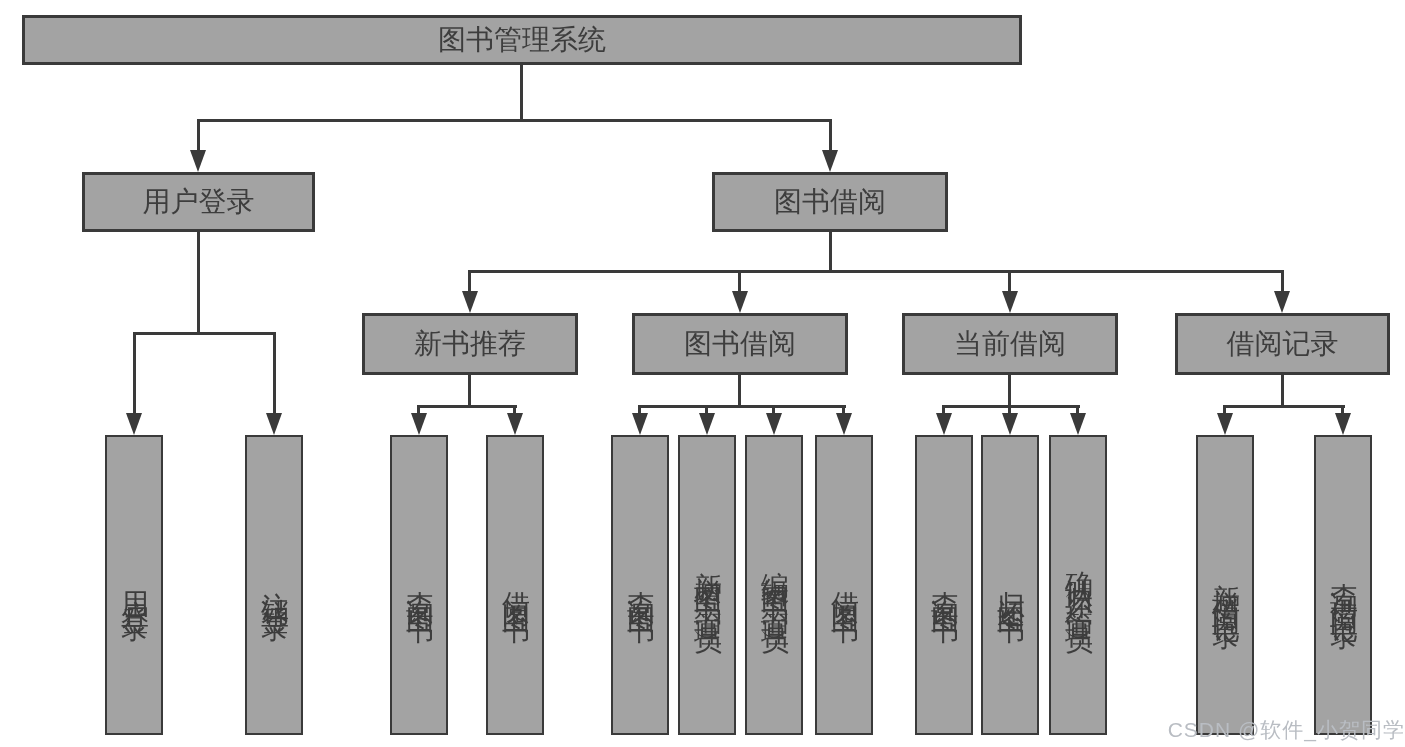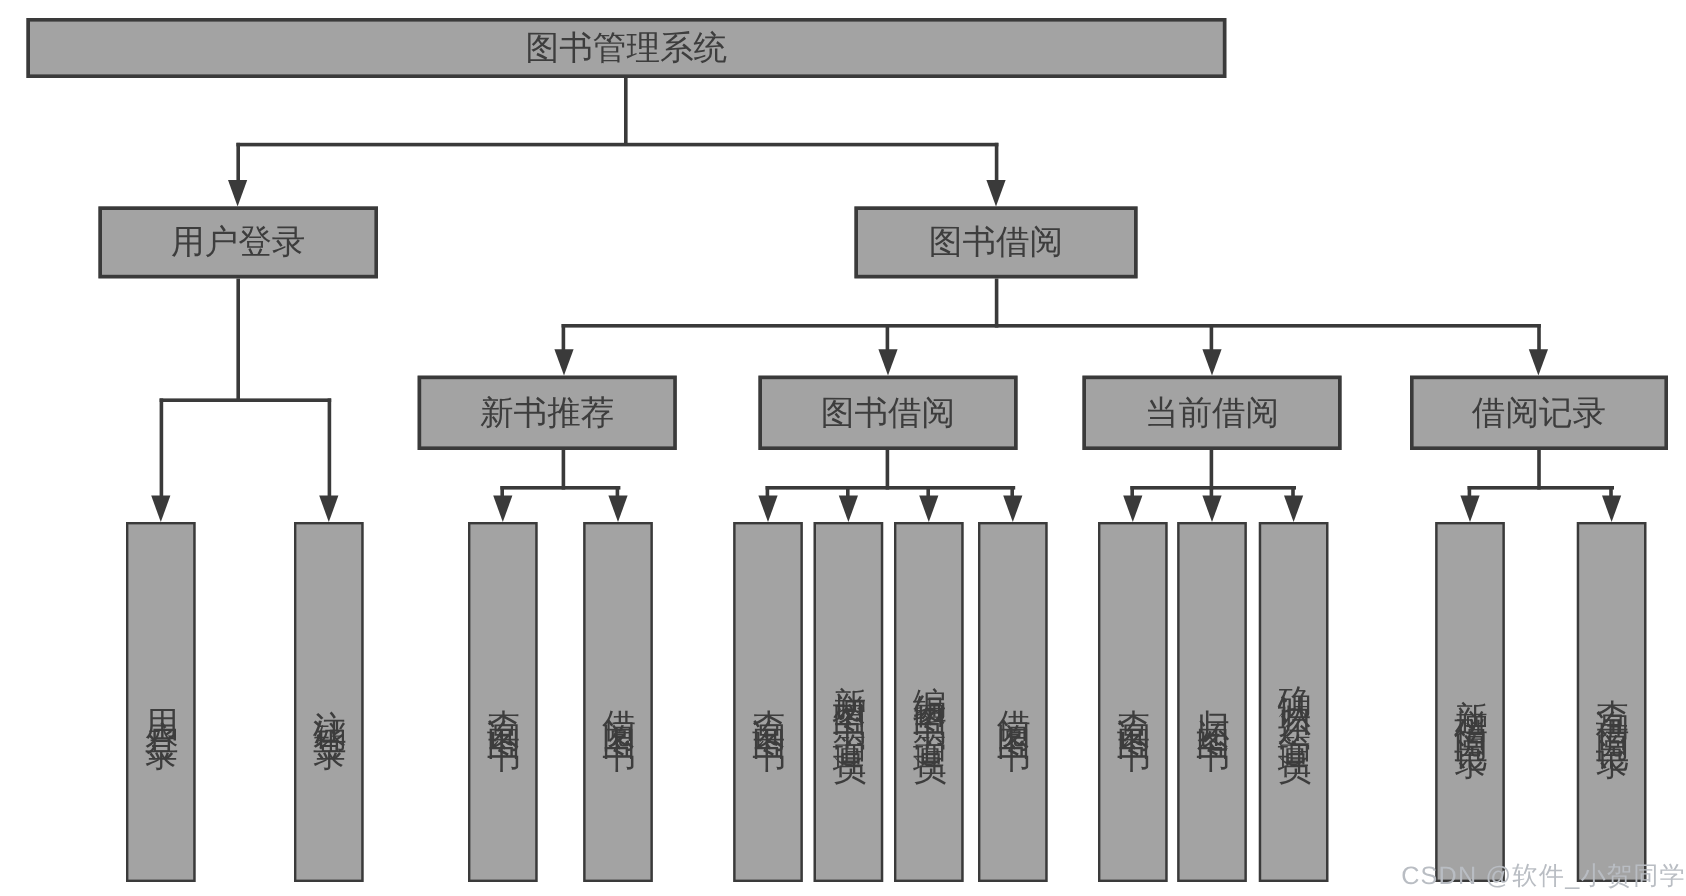--- a/index.html
+++ b/index.html
@@ -88,21 +88,21 @@
   <div class="line" style="left:468px; top:270px; width:816px; height:3px;"></div>
   <div class="line" style="left:468px; top:270px; width:3px; height:24px;"></div>
   <div class="arrow" style="left:462px; top:291px;"></div>
   <div class="line" style="left:738px; top:270px; width:3px; height:24px;"></div>
   <div class="arrow" style="left:732px; top:291px;"></div>
   <div class="line" style="left:1008px; top:270px; width:3px; height:24px;"></div>
   <div class="arrow" style="left:1002px; top:291px;"></div>
   <div class="line" style="left:1281px; top:270px; width:3px; height:24px;"></div>
   <div class="arrow" style="left:1274px; top:291px;"></div>
 
-  <div class="box" style="left:348px; top:313px; width:216px; height:62px;">
+  <div class="box" style="left:362px; top:313px; width:216px; height:62px;">
     <span>新书推荐</span>
   </div>
   <div class="box" style="left:632px; top:313px; width:216px; height:62px;">
     <span>图书借阅</span>
   </div>
   <div class="box" style="left:902px; top:313px; width:216px; height:62px;">
     <span>当前借阅</span>
   </div>
   <div class="box" style="left:1175px; top:313px; width:215px; height:62px;">
     <span>借阅记录</span>

